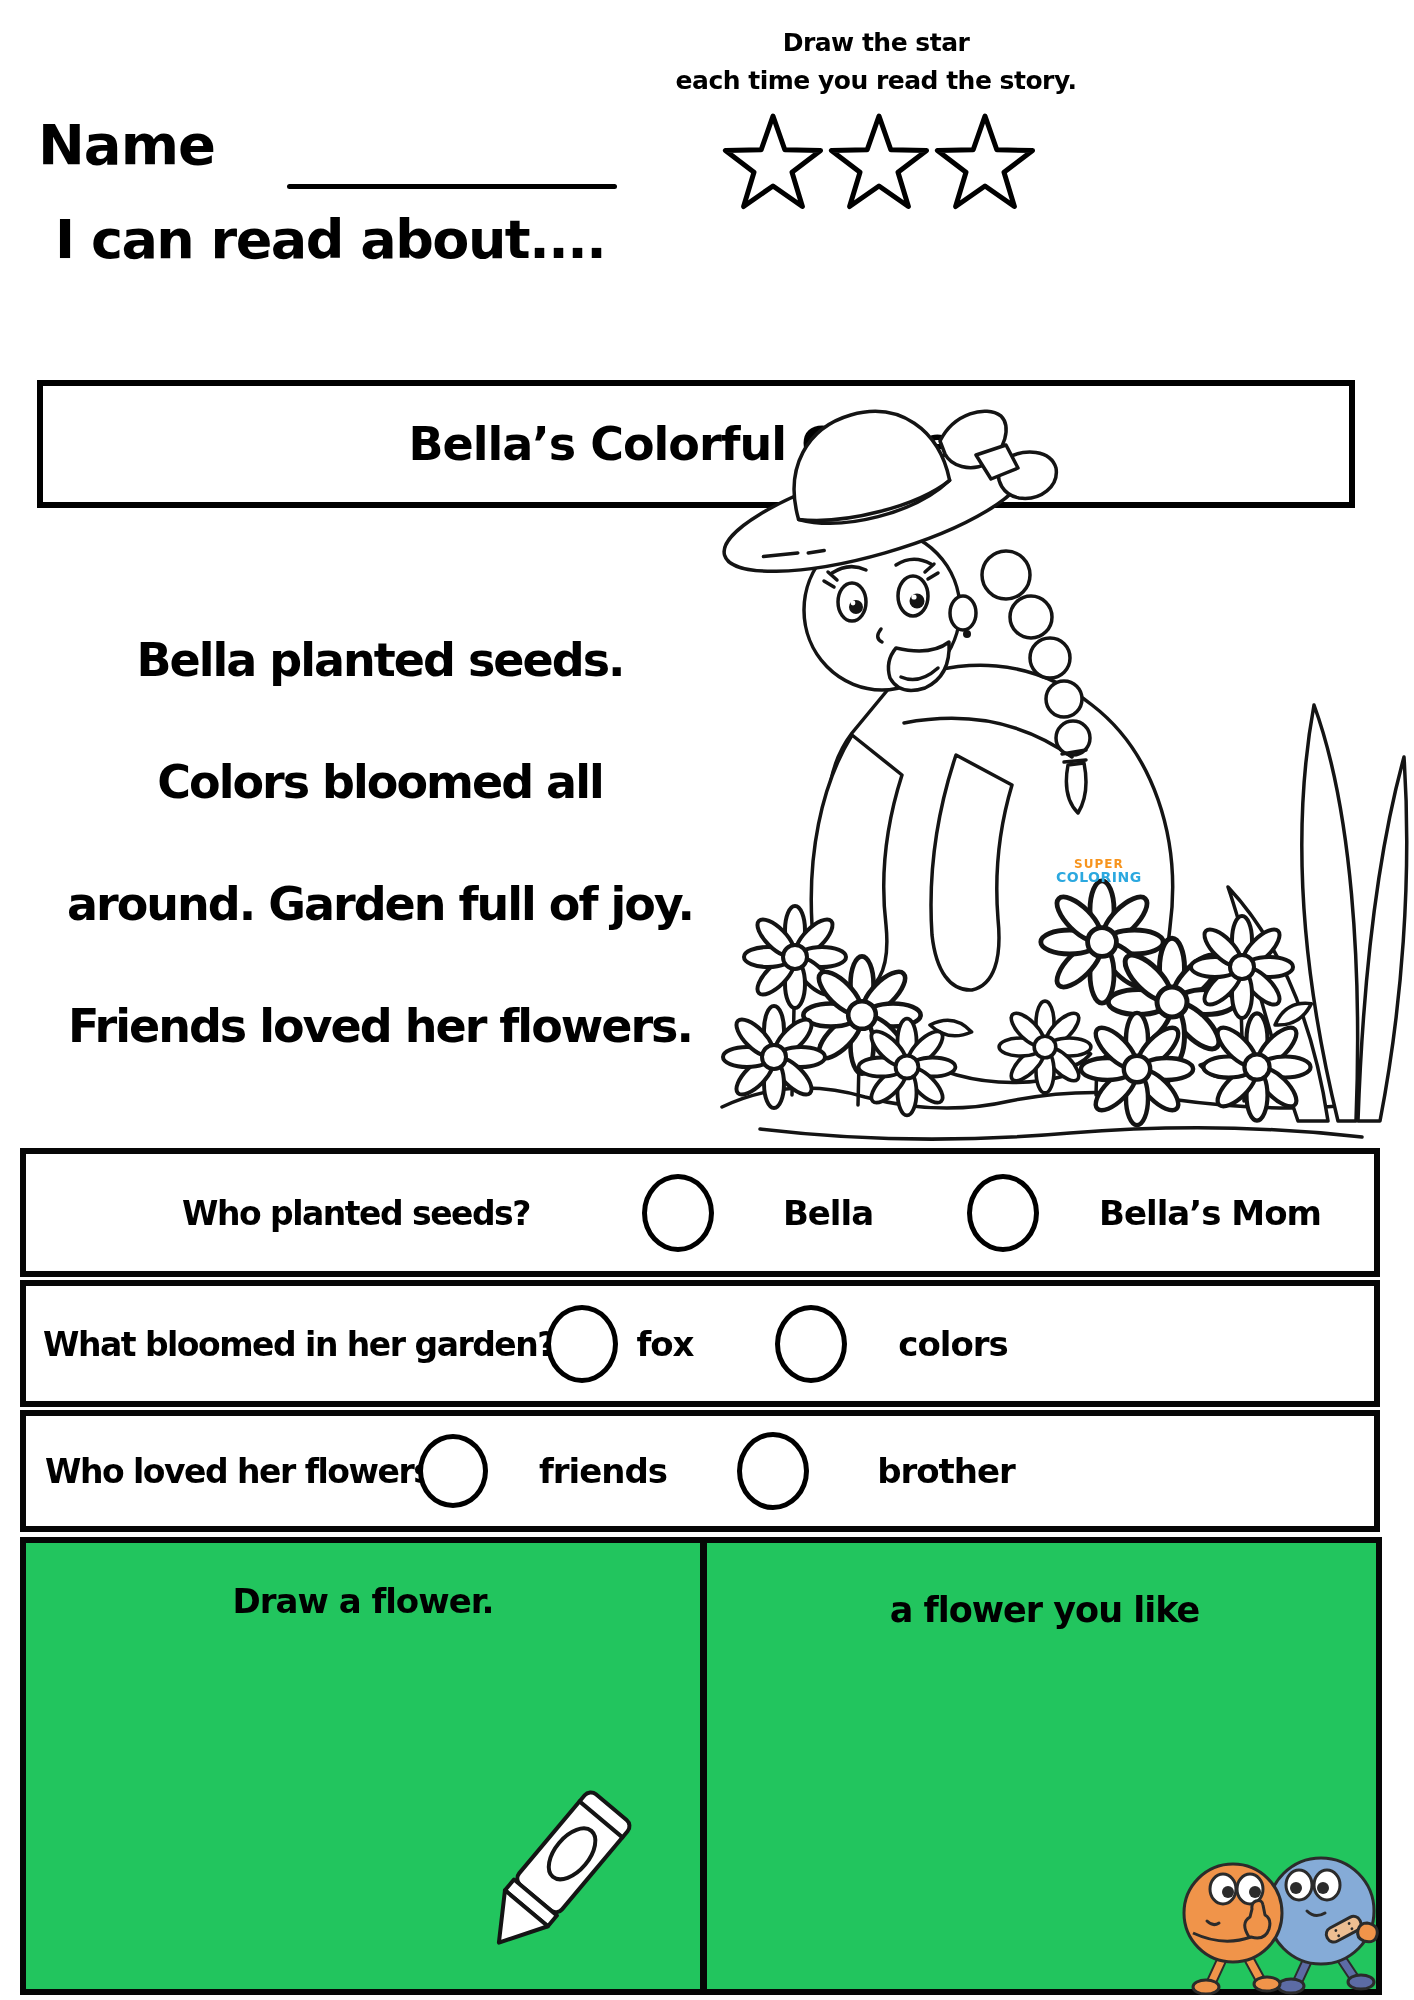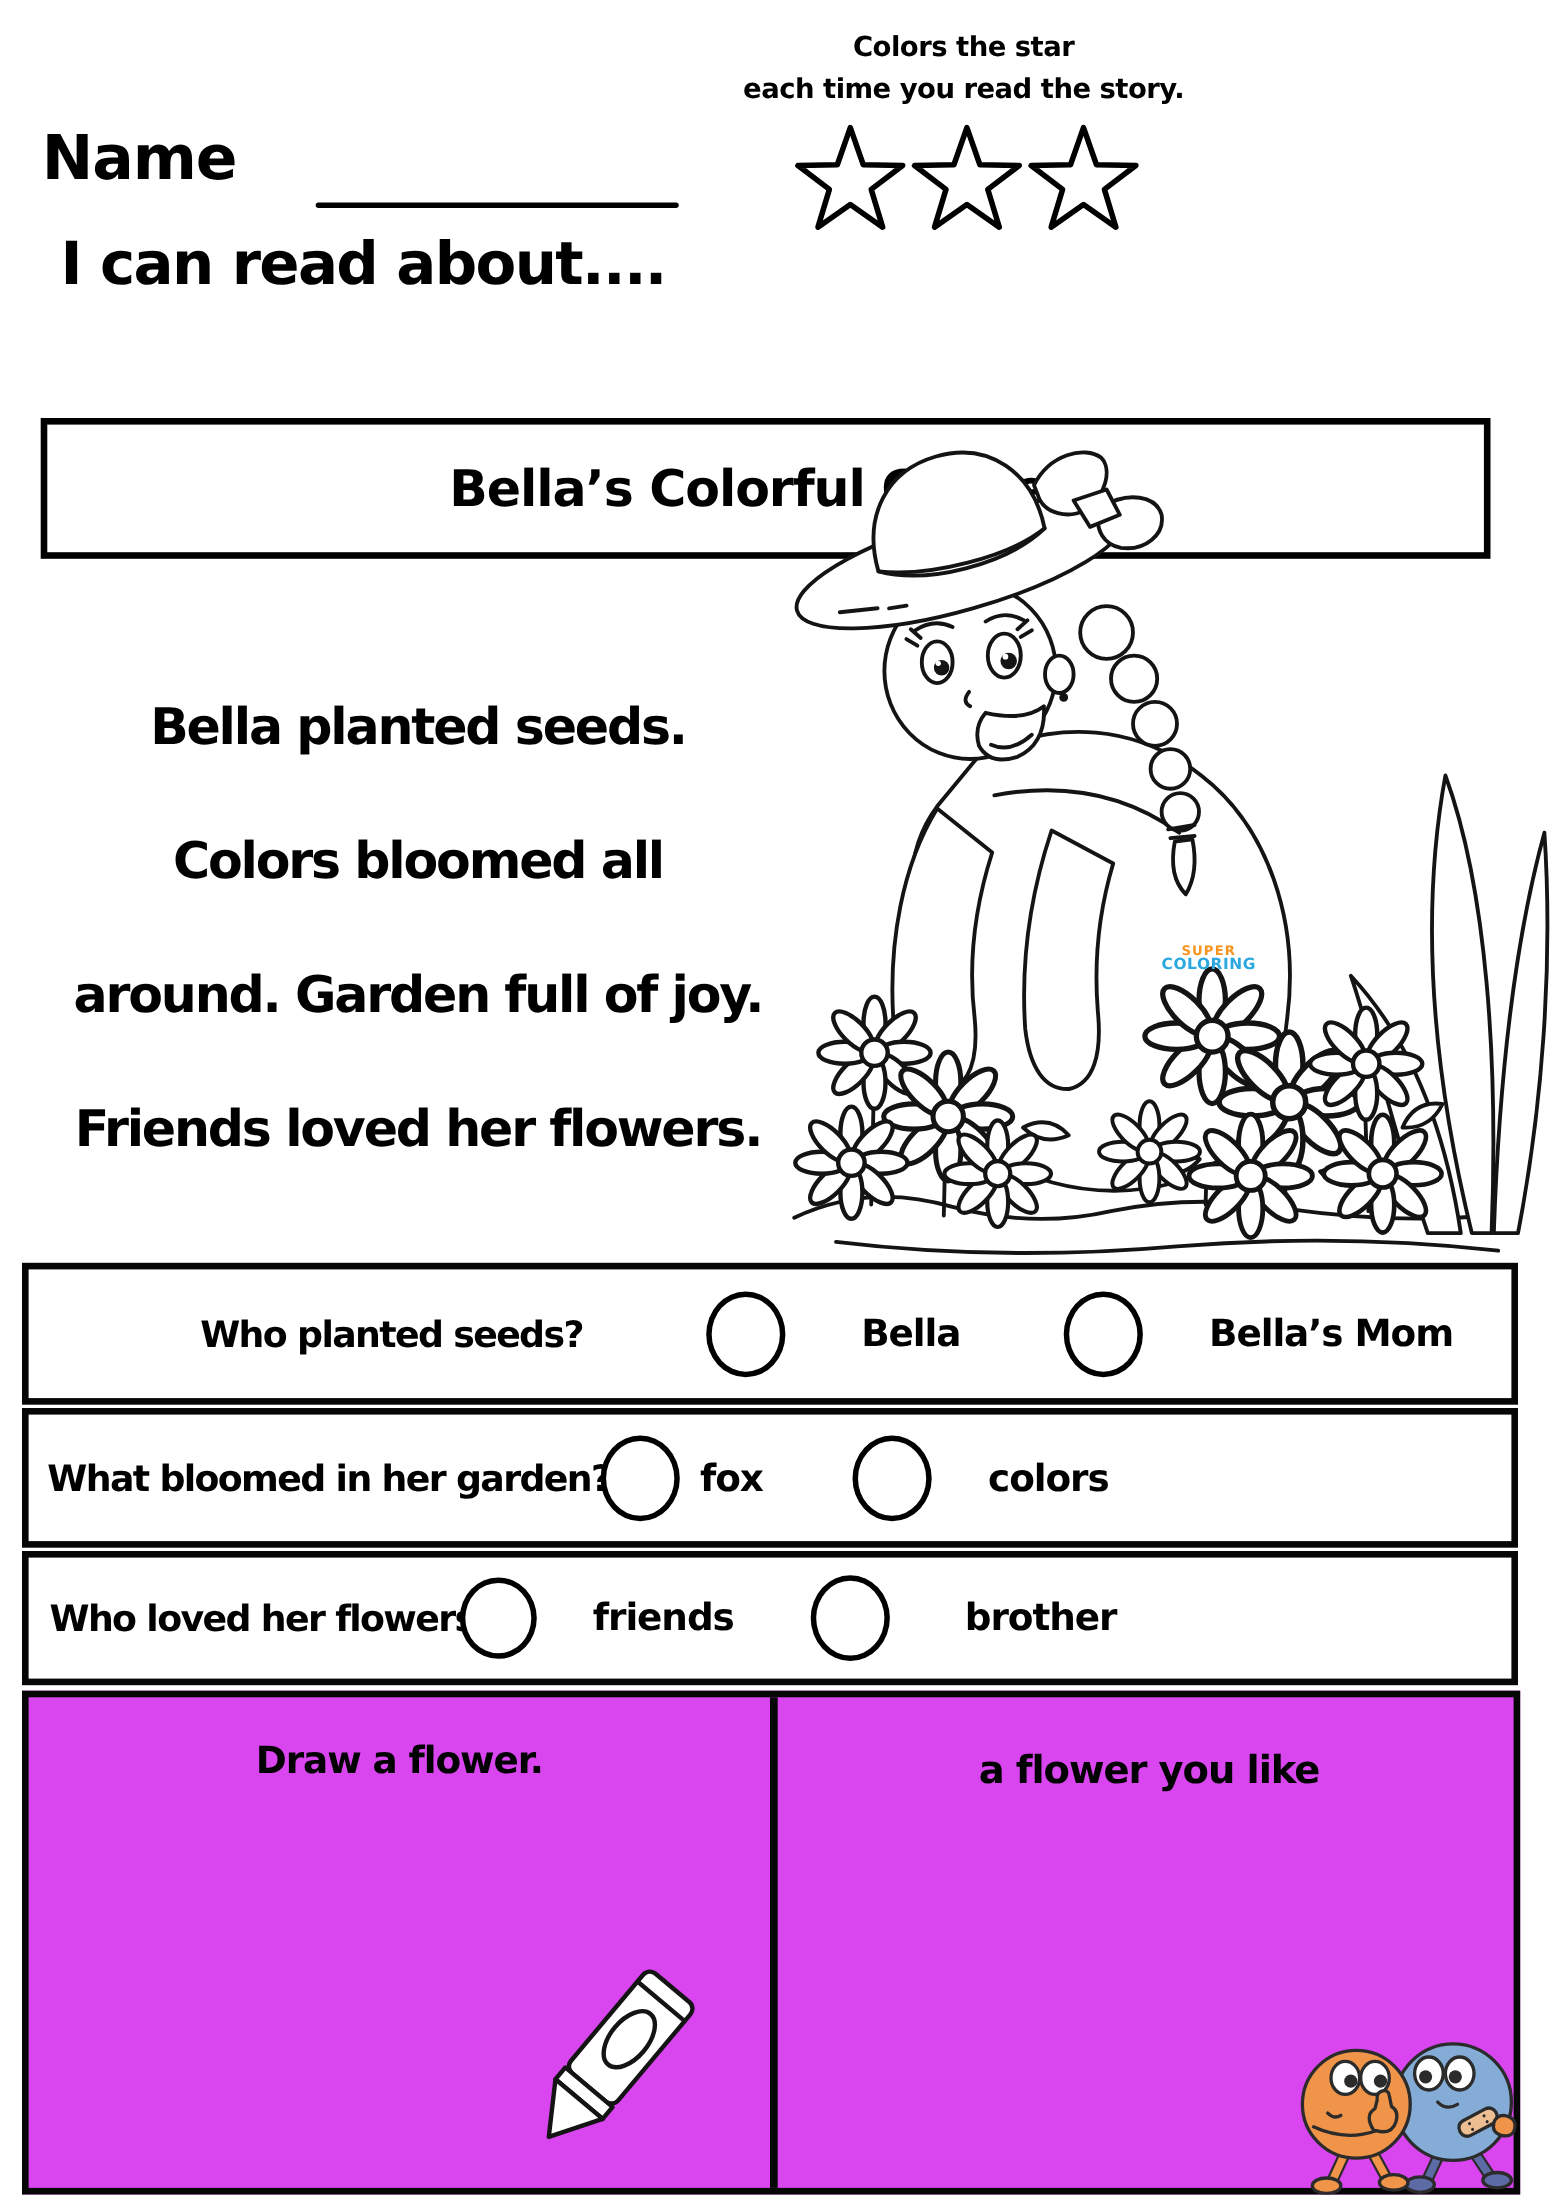--- a/index.html
+++ b/index.html
@@ -29,36 +29,36 @@
   .watermark{left:1056px;top:858px;line-height:13px;text-align:center;}
   .watermark .w1{font-size:12px;color:#F7941D;letter-spacing:1px;}
   .watermark .w2{font-size:14px;color:#2BA8DF;letter-spacing:0.5px;}
   
   .qrow{left:20px;width:1360px;border:6px solid #060606;box-sizing:border-box;background:#fff;}
   .qrow .qprompt{position:absolute;top:50%;transform:translateY(-50%);font-size:33px;letter-spacing:-1.5px;white-space:nowrap;}
   .bubble{position:absolute;top:50%;transform:translateY(-50%);width:72px;height:78px;
     border:5px solid #000;border-radius:50%;background:#fff;box-sizing:border-box;}
   .opt{position:absolute;top:50%;transform:translate(-50%,-50%);font-size:34px;letter-spacing:-1px;white-space:nowrap;}
   
-  .activities{left:20px;top:1537px;width:1362px;height:458px;border:6px solid #060606;box-sizing:border-box;background:#d946ef;}
+  .activities{left:20px;top:1537px;width:1362px;height:458px;border:6px solid #060606;box-sizing:border-box;background:#22c55e;}
   .divider{position:absolute;left:674px;top:0;width:7px;height:100%;background:#060606;}
   .draw-label{position:absolute;left:0;top:38px;width:674px;text-align:center;font-size:34px;letter-spacing:-1px;}
   .like-label{position:absolute;left:681px;top:38px;width:675px;text-align:center;font-size:35px;letter-spacing:-1px;line-height:58px;}
   .crayon{position:absolute;left:430px;top:230px;}
   .buddies{position:absolute;left:1145px;top:302px;}
 </style>
 </head>
 <body>
 
 <div class="page">
 
   <div class="abs name-label">Name</div>
   <div class="abs name-line"></div>
 
-  <div class="abs instr instr1">Colors the star</div>
+  <div class="abs instr instr1">Draw the star</div>
   <div class="abs instr instr2">each time you read the story.</div>
 
   <div class="abs stars">
     <svg width="102" height="100" viewBox="0 0 102 100">
       <polygon points="51,4 62.8,37.8 98.6,38.5 70,60.2 80.4,94.5 51,74 21.6,94.5 32,60.2 3.4,38.5 39.2,37.8" fill="#fff" stroke="#000" stroke-width="5" stroke-linejoin="round"></polygon>
     </svg>
     <svg width="102" height="100" viewBox="0 0 102 100">
       <polygon points="51,4 62.8,37.8 98.6,38.5 70,60.2 80.4,94.5 51,74 21.6,94.5 32,60.2 3.4,38.5 39.2,37.8" fill="#fff" stroke="#000" stroke-width="5" stroke-linejoin="round"></polygon>
     </svg>
     <svg width="102" height="100" viewBox="0 0 102 100">

